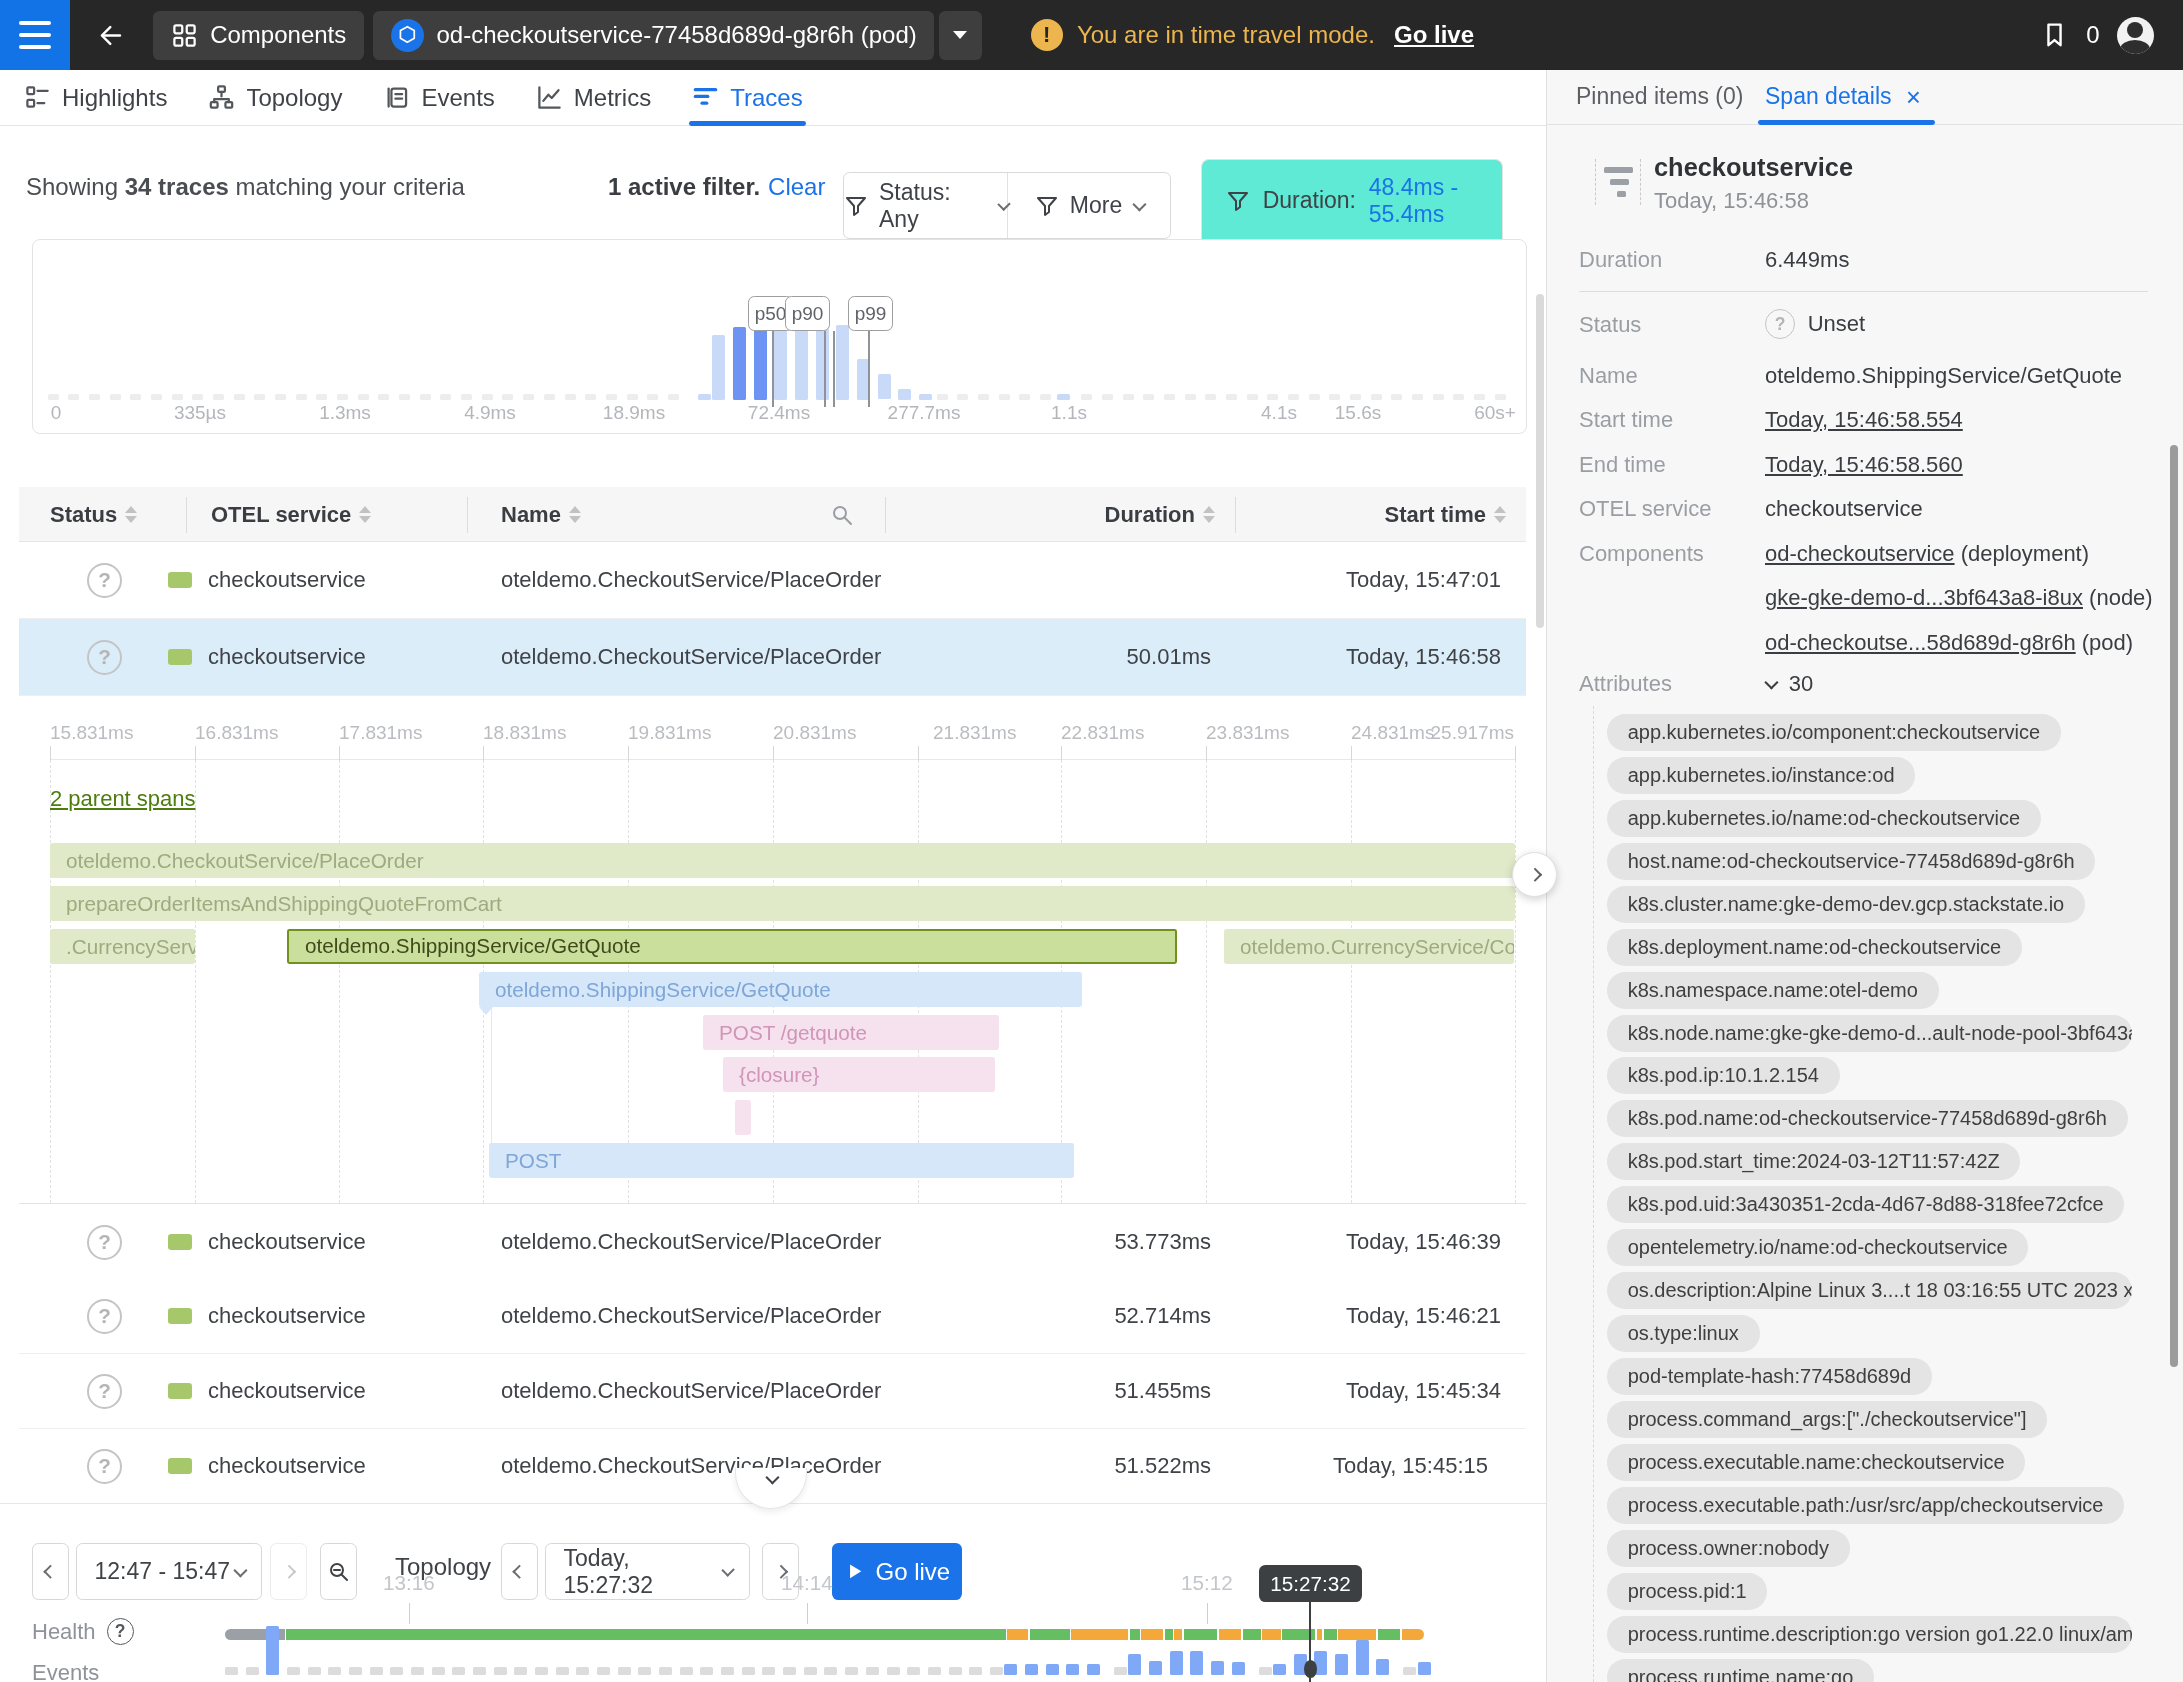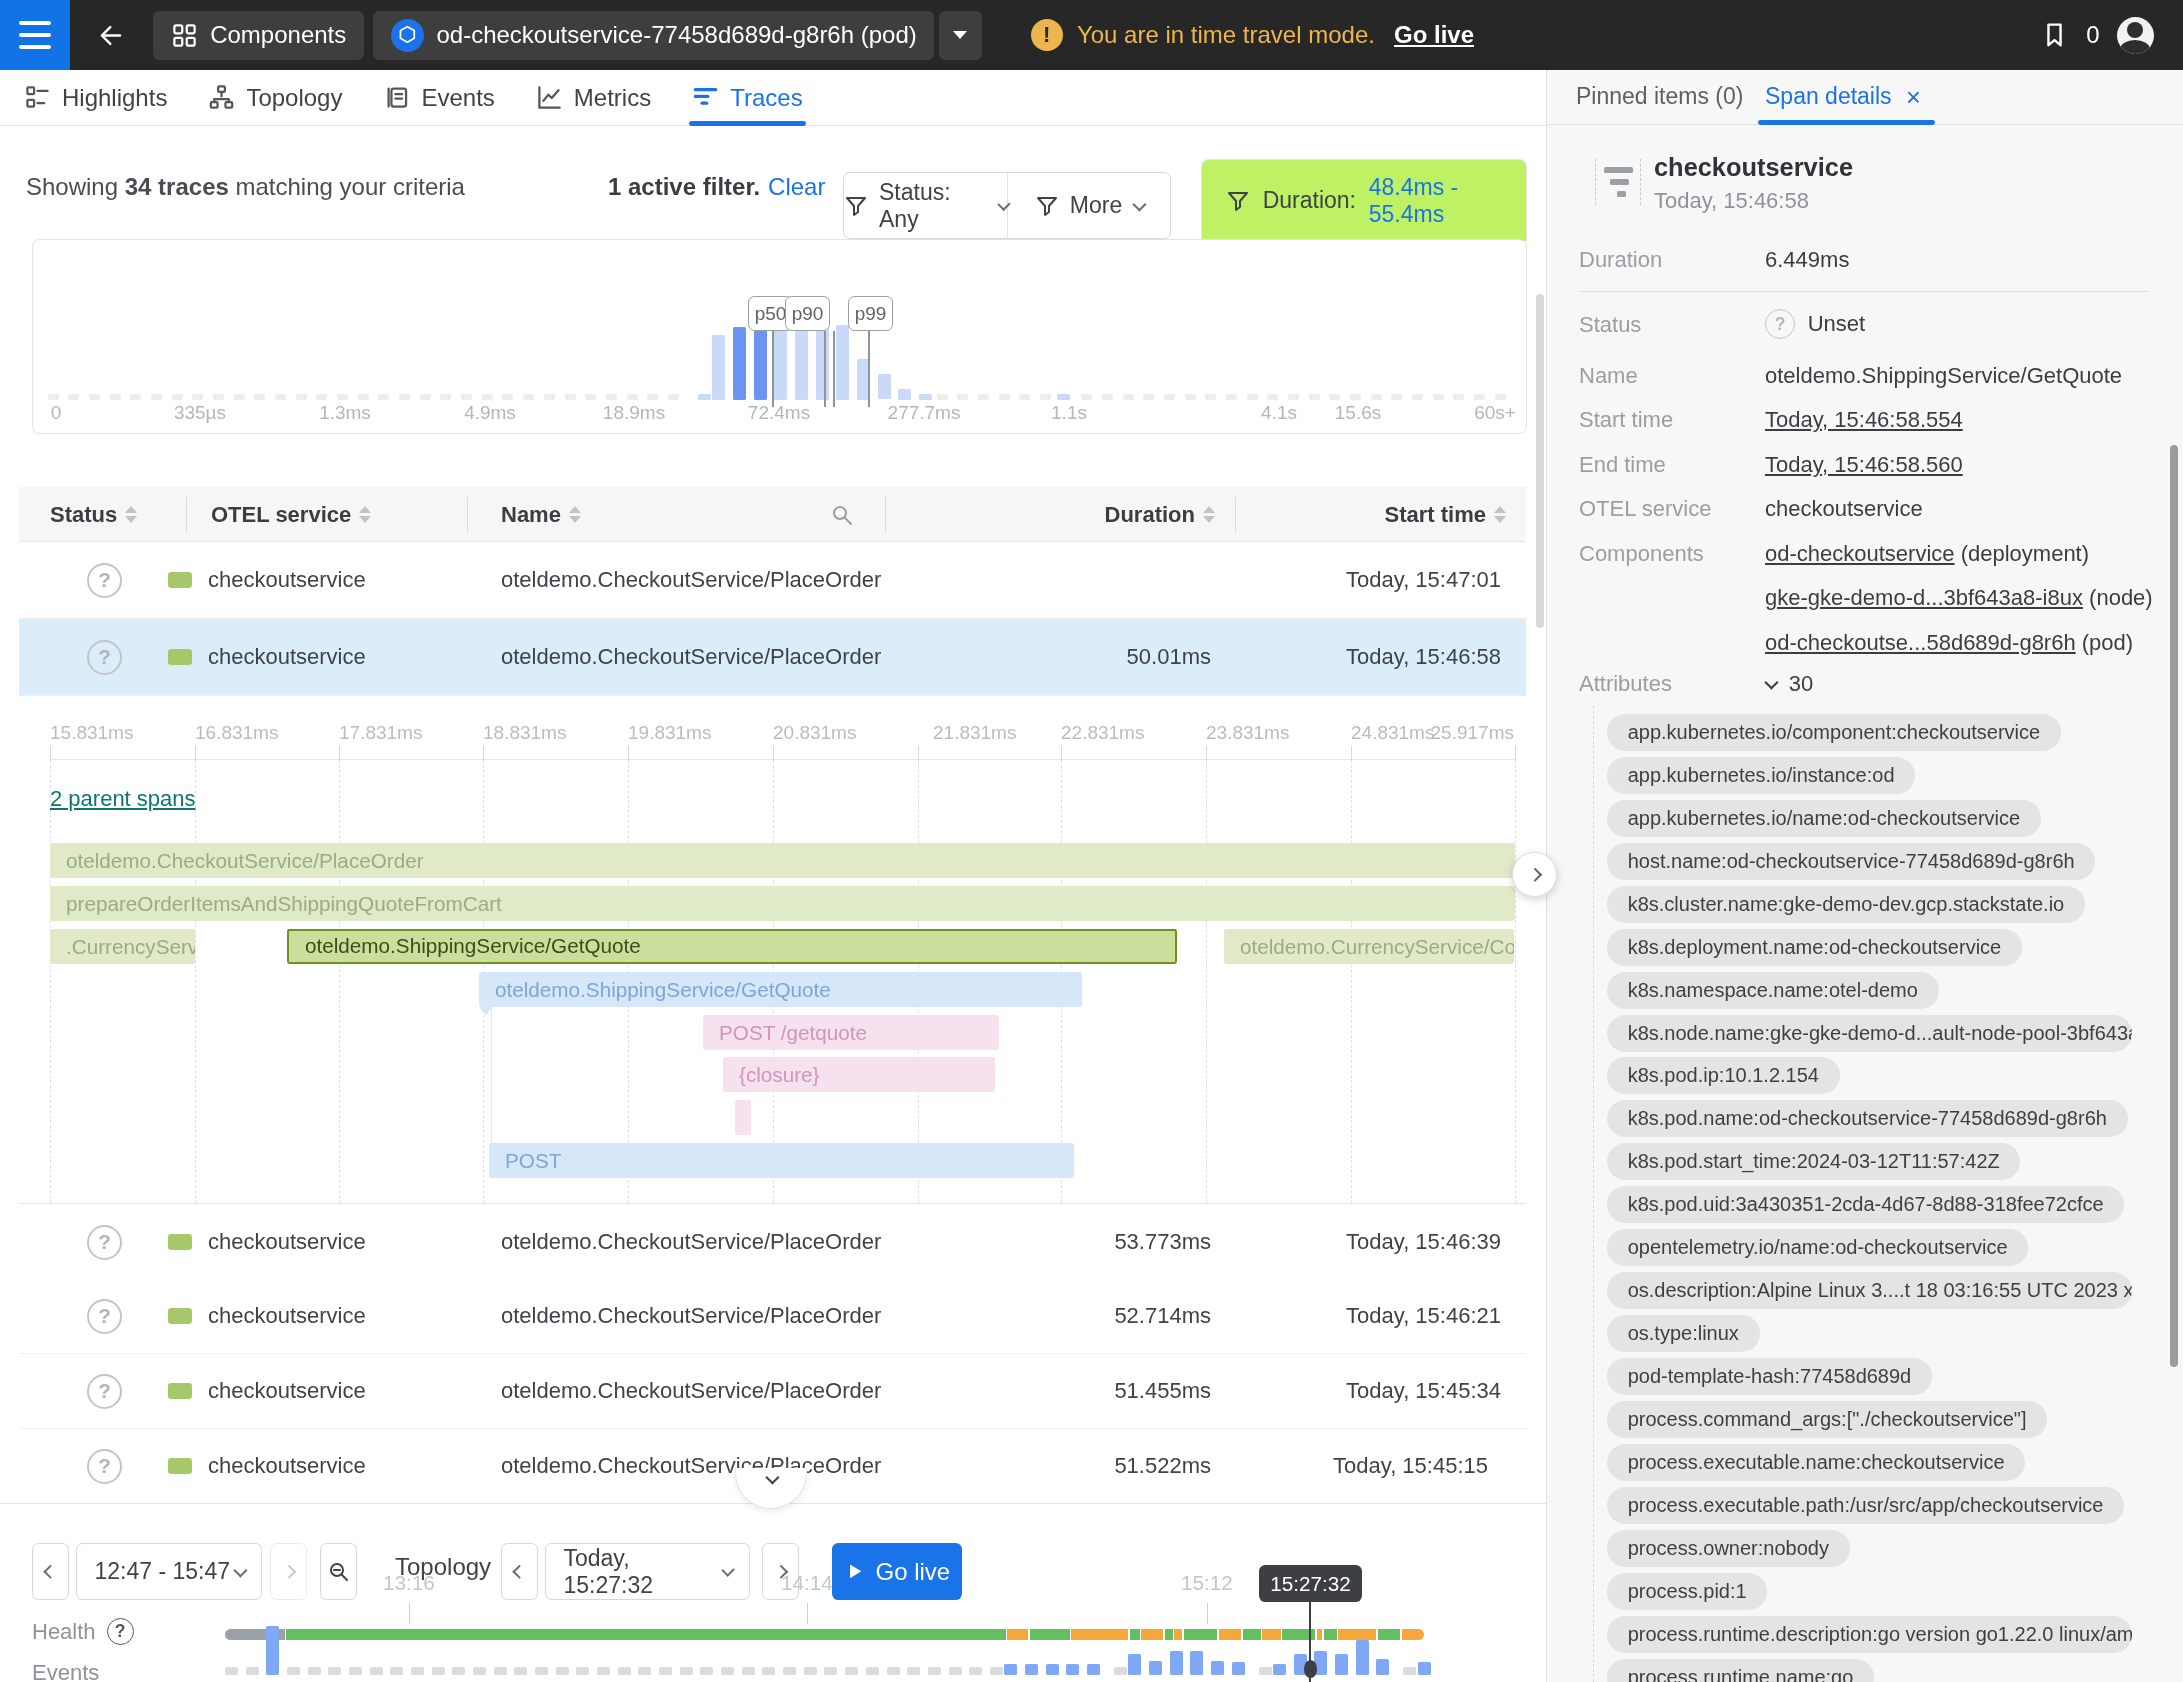--- a/index.html
+++ b/index.html
@@ -31,21 +31,21 @@
 .tab.active::after{content:"";position:absolute;left:-3.2px;right:-3.2px;bottom:0;height:4.8px;background:#1a73e8;border-radius:2.4px}
 .icn{display:inline-flex}
 
 
 .summary{position:absolute;left:26px;top:173px;font-size:24px;color:#4a4d52}
 .activefilter{position:absolute;left:608px;top:173px;font-size:24px;color:#3a3d41;font-weight:bold}
 .clearlink{color:#1a73e8;font-weight:normal;margin-left:8px;cursor:pointer}
 .filtergroup{position:absolute;left:843px;top:172px;width:328px;height:67px;border:0.8px solid #d9d9d9;border-radius:6.4px;background:#fff;display:flex}
 .fbtn{flex:1;display:flex;align-items:center;justify-content:center;gap:11px;font-size:23px;color:#3f4247;cursor:pointer}
 .fbtn + .fbtn{border-left:0.8px solid #e2e2e2}
-.durbox{position:absolute;left:1201px;top:159px;width:326px;height:82px;background:#bef264;border:0.8px solid #e3e3e3;border-bottom:none;border-radius:8px 8px 0 0;display:flex;align-items:center;gap:12.7px;padding:0 24px;font-size:23px}
+.durbox{position:absolute;left:1201px;top:159px;width:302px;height:82px;background:#5eead4;border:0.8px solid #e3e3e3;border-bottom:none;border-radius:8px 8px 0 0;display:flex;align-items:center;gap:12.7px;padding:0 24px;font-size:23px}
 .durval{color:#1a73e8}
 .chev{display:inline-block;width:9.5px;height:9.5px;border-right:2.4px solid #6a6e73;border-bottom:2.4px solid #6a6e73}
 .chev.down{transform:rotate(45deg) translateY(-2.4px)}
 .chev.right{transform:rotate(-45deg)}
 .chev.left{transform:rotate(135deg)}
 
 
 .histcard{position:absolute;left:32px;top:239px;width:1495px;height:195px;background:#fff;border:0.8px solid #e3e3e3;border-radius:8px}
 .hbar{position:absolute;width:12.7px;border-radius:1.6px;background:#c9daf8}
 .hbar.sel{background:#6d94f2}
@@ -66,21 +66,21 @@
 .trow .cell{position:absolute;display:flex;align-items:center}
 .qmark{width:35px;height:35px;border-radius:50%;border:2.4px solid #c4c4c4;color:#b5b5b5;font-weight:bold;font-size:20.7px;display:flex;align-items:center;justify-content:center}
 .swatch{width:24px;height:16px;border-radius:3.2px;background:#a6c86a}
 .rnum{justify-content:flex-end}
 
 
 .rlabel{position:absolute;top:722px;font-size:19px;color:#b9bcc0;white-space:nowrap}
 .rbase{position:absolute;left:50px;top:759px;width:1465px;height:0.8px;background:#e8e8e8}
 .rtick{position:absolute;top:746px;width:0.8px;height:13.5px;background:#d7d7d7}
 .rgrid{position:absolute;top:760px;height:443px;width:0;border-left:1.6px dashed #e1e1e1}
-.parentlink{position:absolute;left:50px;top:786px;font-size:22px;color:#0f766e;text-decoration:underline;cursor:pointer}
+.parentlink{position:absolute;left:50px;top:786px;font-size:22px;color:#4d7c0f;text-decoration:underline;cursor:pointer}
 .gspan{position:absolute;height:35px;border-radius:2.4px;font-size:20.7px;line-height:35px;padding-left:16px;white-space:nowrap;overflow:hidden;cursor:pointer}
 .gspan.green{background:#e0eac9;color:#9dab7f}
 .gspan.greensel{background:#cbdf9d;color:#3e4a1a;border:2.4px solid #71911e;line-height:30px}
 .gspan.blue{background:#d7e7fa;color:#7ea6d6}
 .gspan.pink{background:#f6e2ee;color:#d095b8}
 .gbottom{position:absolute;left:19px;top:1203px;width:1507px;height:0.8px;background:#e4e4e4}
 .indent{position:absolute;left:491px;top:1007px;width:0.8px;height:137px;background:#e8e8e8}
 .notch{position:absolute;left:479px;top:1007px;width:0;height:0;border-left:7.2px solid transparent;border-right:7.2px solid transparent;border-top:8px solid #d7e7fa}
 
 

